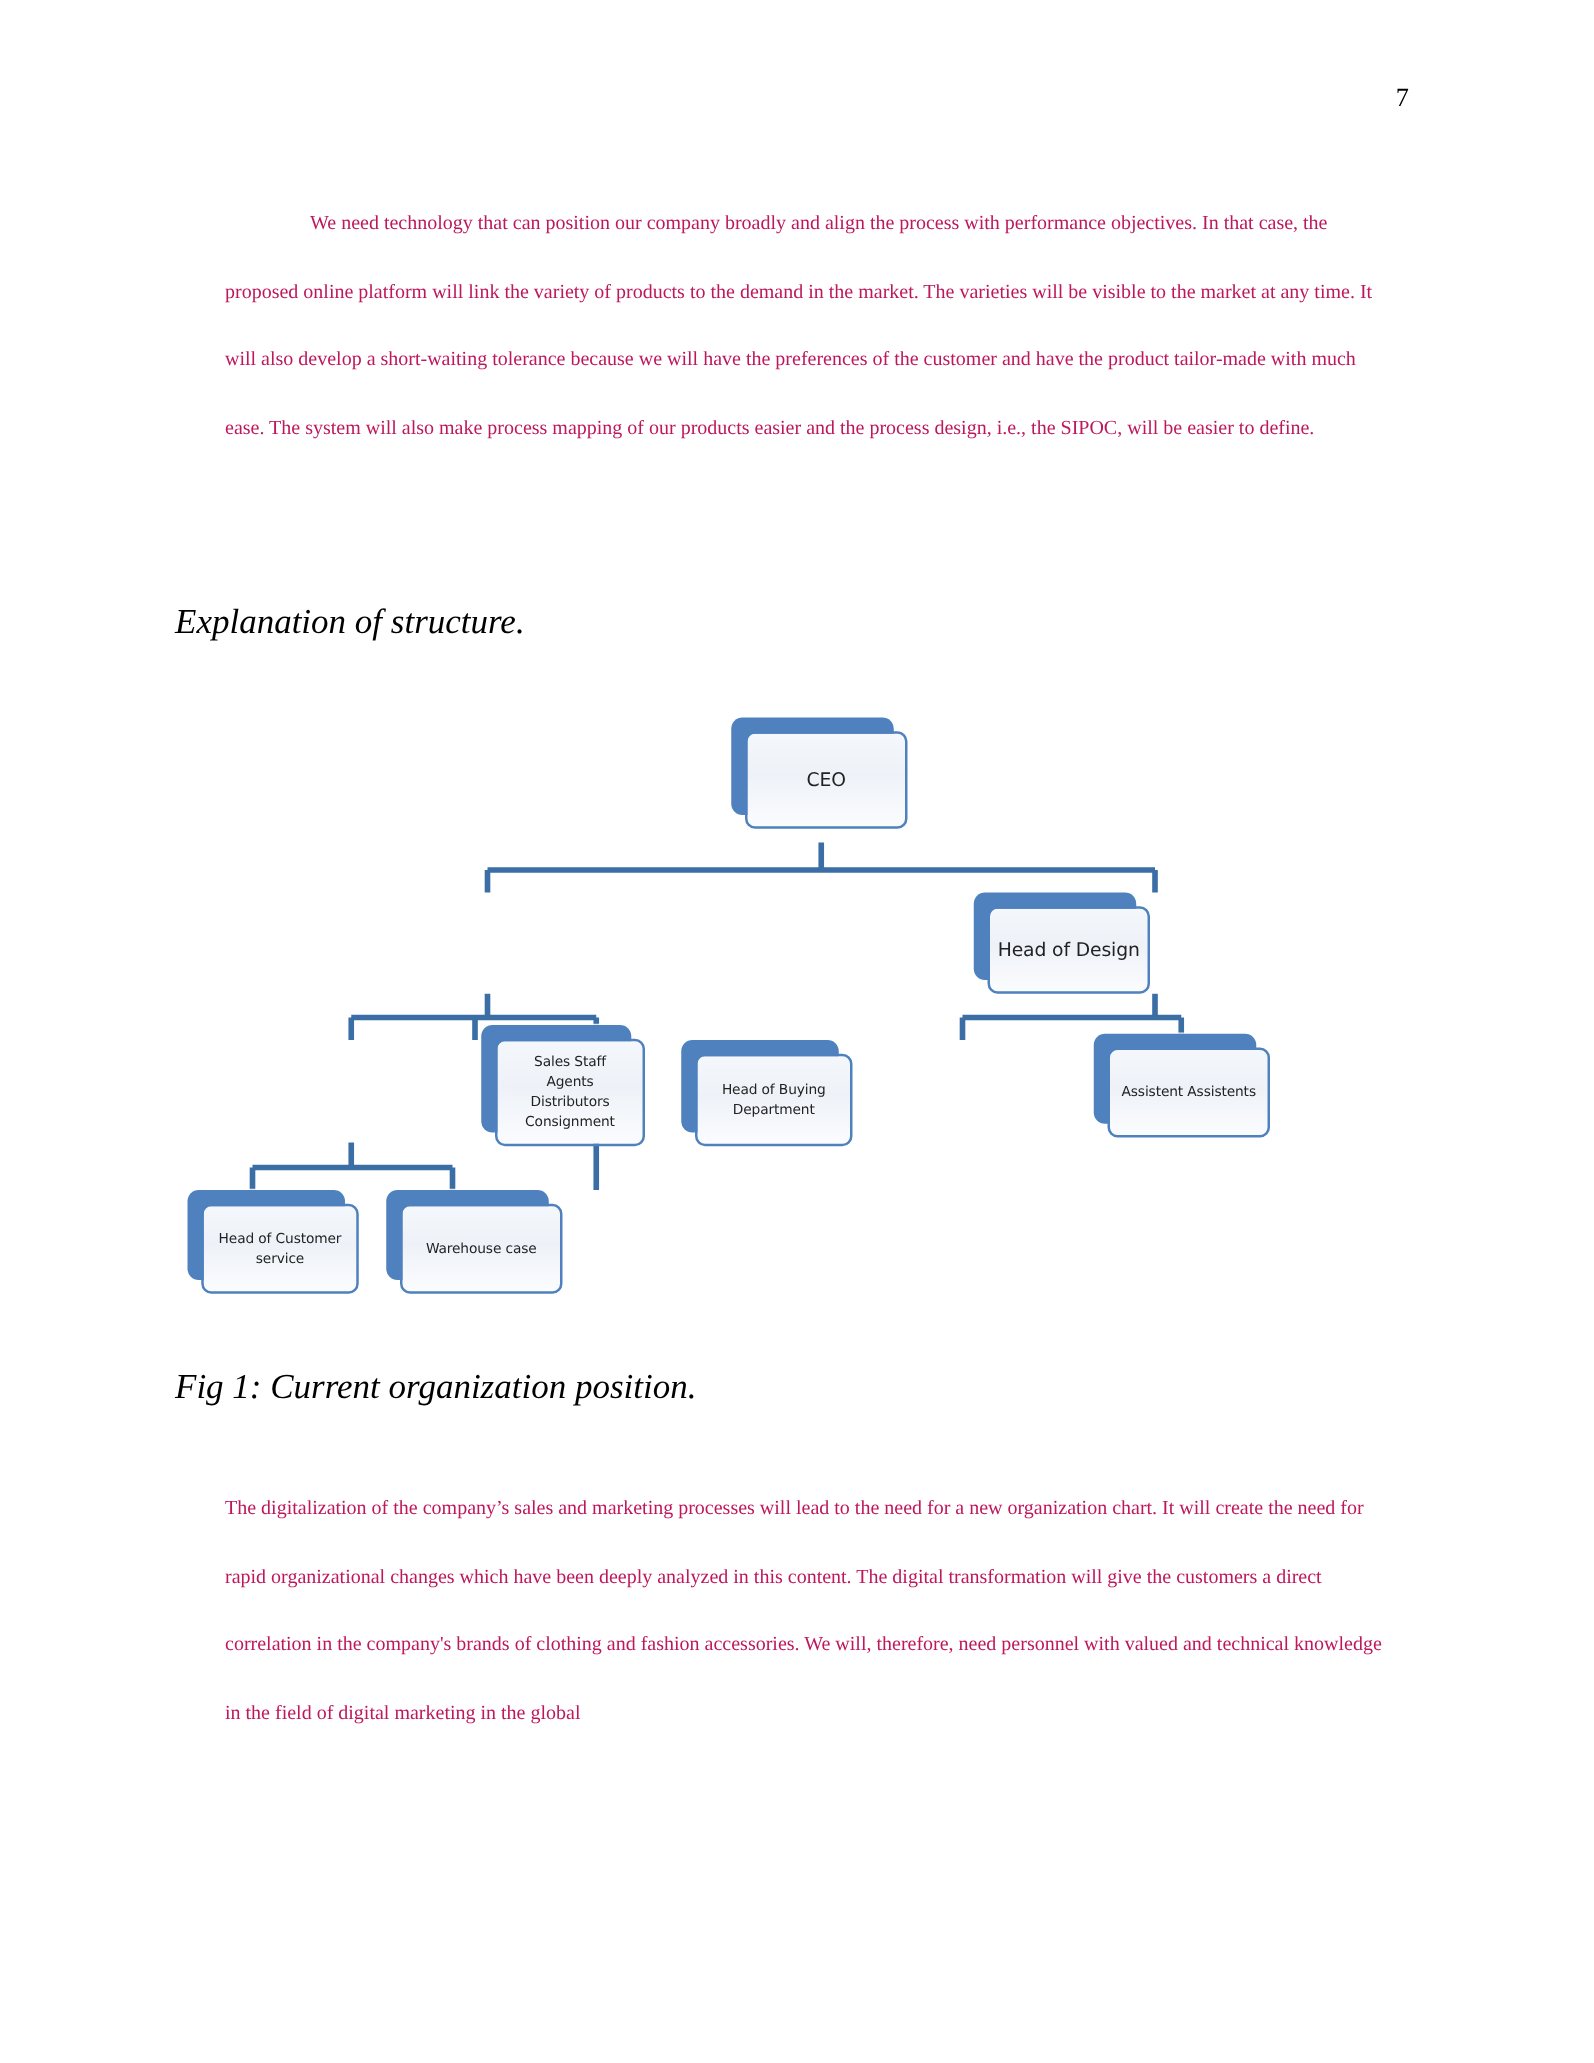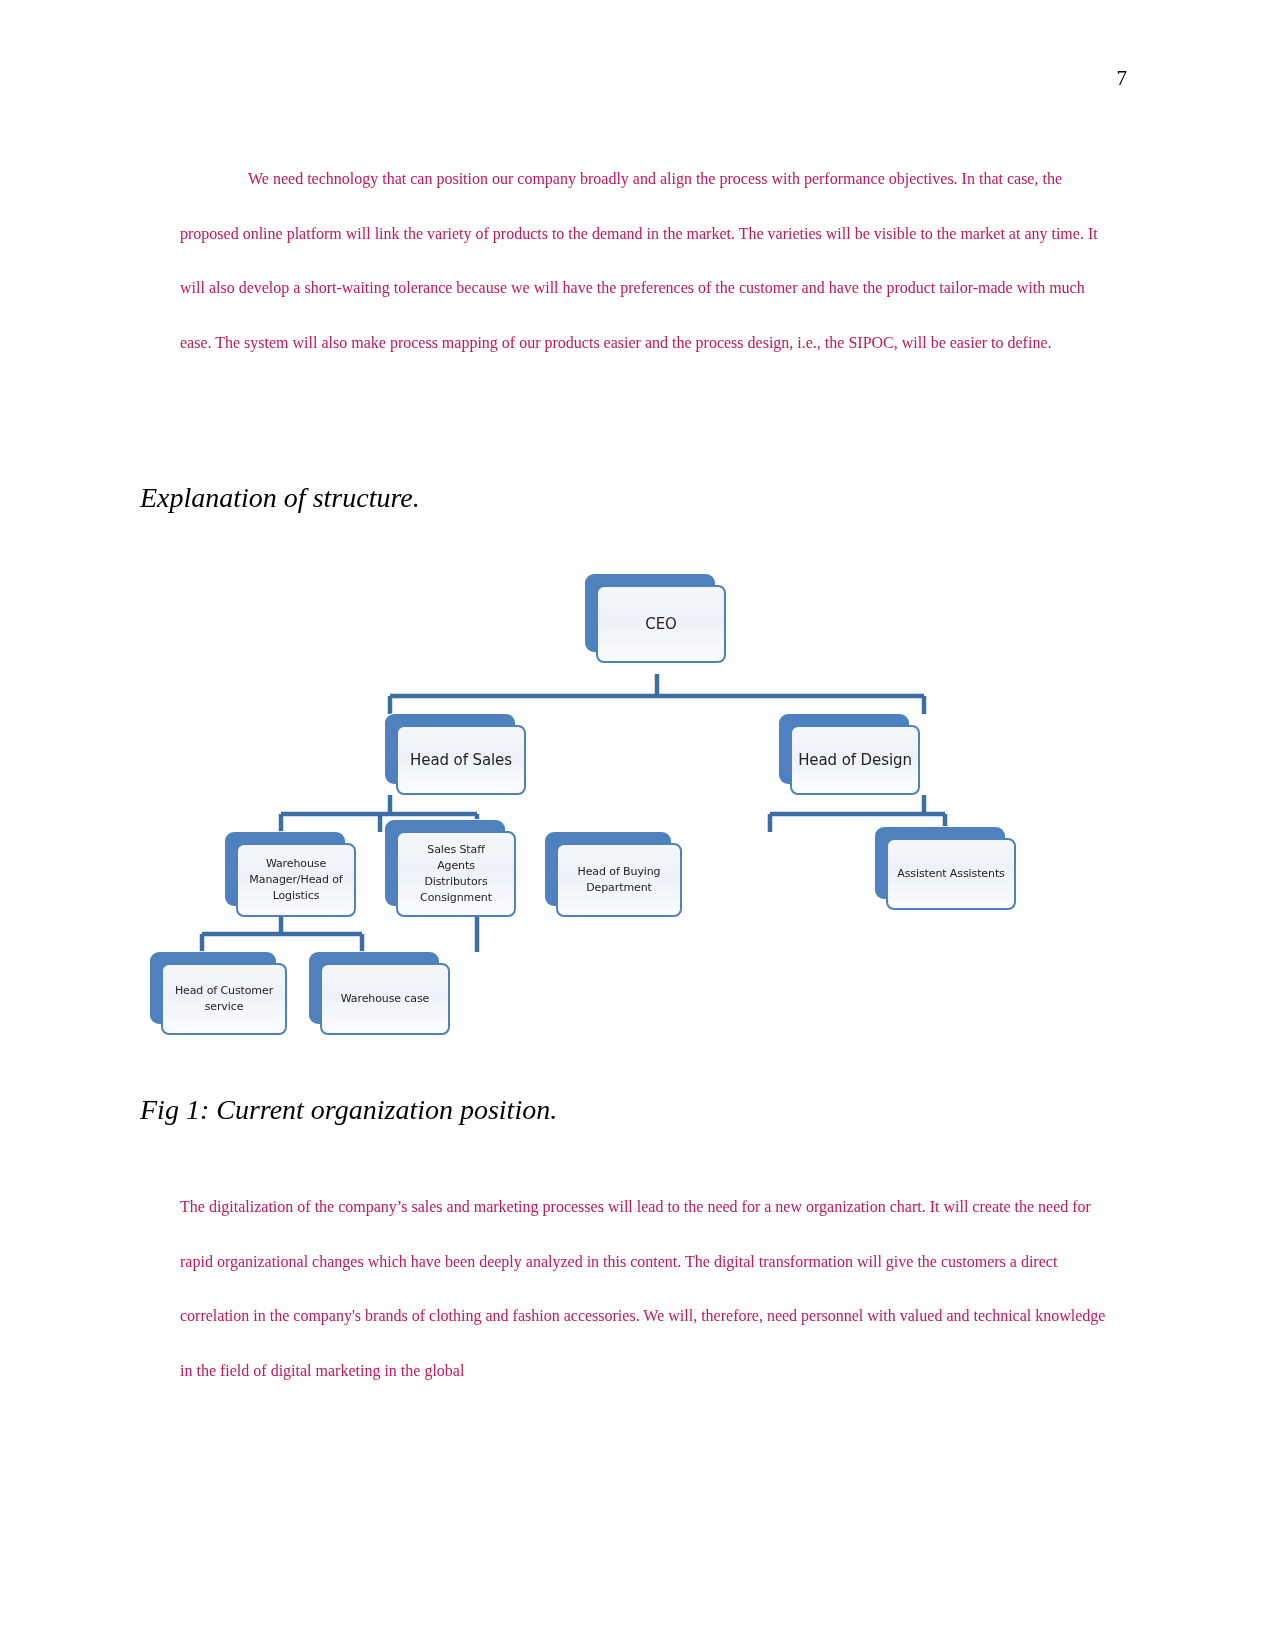--- a/index.html
+++ b/index.html
@@ -150,42 +150,28 @@
       </g>
     </svg>
 
     <div class="node" style="left:445px; top:22px; width:130px; height:78px;">
       <div class="shadow"></div>
       <div class="face">
         <span class="label">CEO</span>
       </div>
     </div>
 
-    <div class="node" style="left:245px; top:162px; width:130px; height:70px;">
-      <div class="shadow"></div>
-      <div class="face">
-        <span class="label">Head of Sales</span>
-      </div>
-    </div>
 
     <div class="node" style="left:639px; top:162px; width:130px; height:70px;">
       <div class="shadow"></div>
       <div class="face">
         <span class="label">Head of Design</span>
       </div>
     </div>
 
-    <div class="node small" style="left:85px; top:280px; width:120px; height:74px;">
-      <div class="shadow"></div>
-      <div class="face">
-        <span class="label">Warehouse
-Manager/Head of
-Logistics</span>
-      </div>
-    </div>
 
     <div class="node small" style="left:245px; top:268px; width:120px; height:86px;">
       <div class="shadow"></div>
       <div class="face">
         <span class="label">Sales Staff
 Agents
 Distributors
 Consignment</span>
       </div>
     </div>

